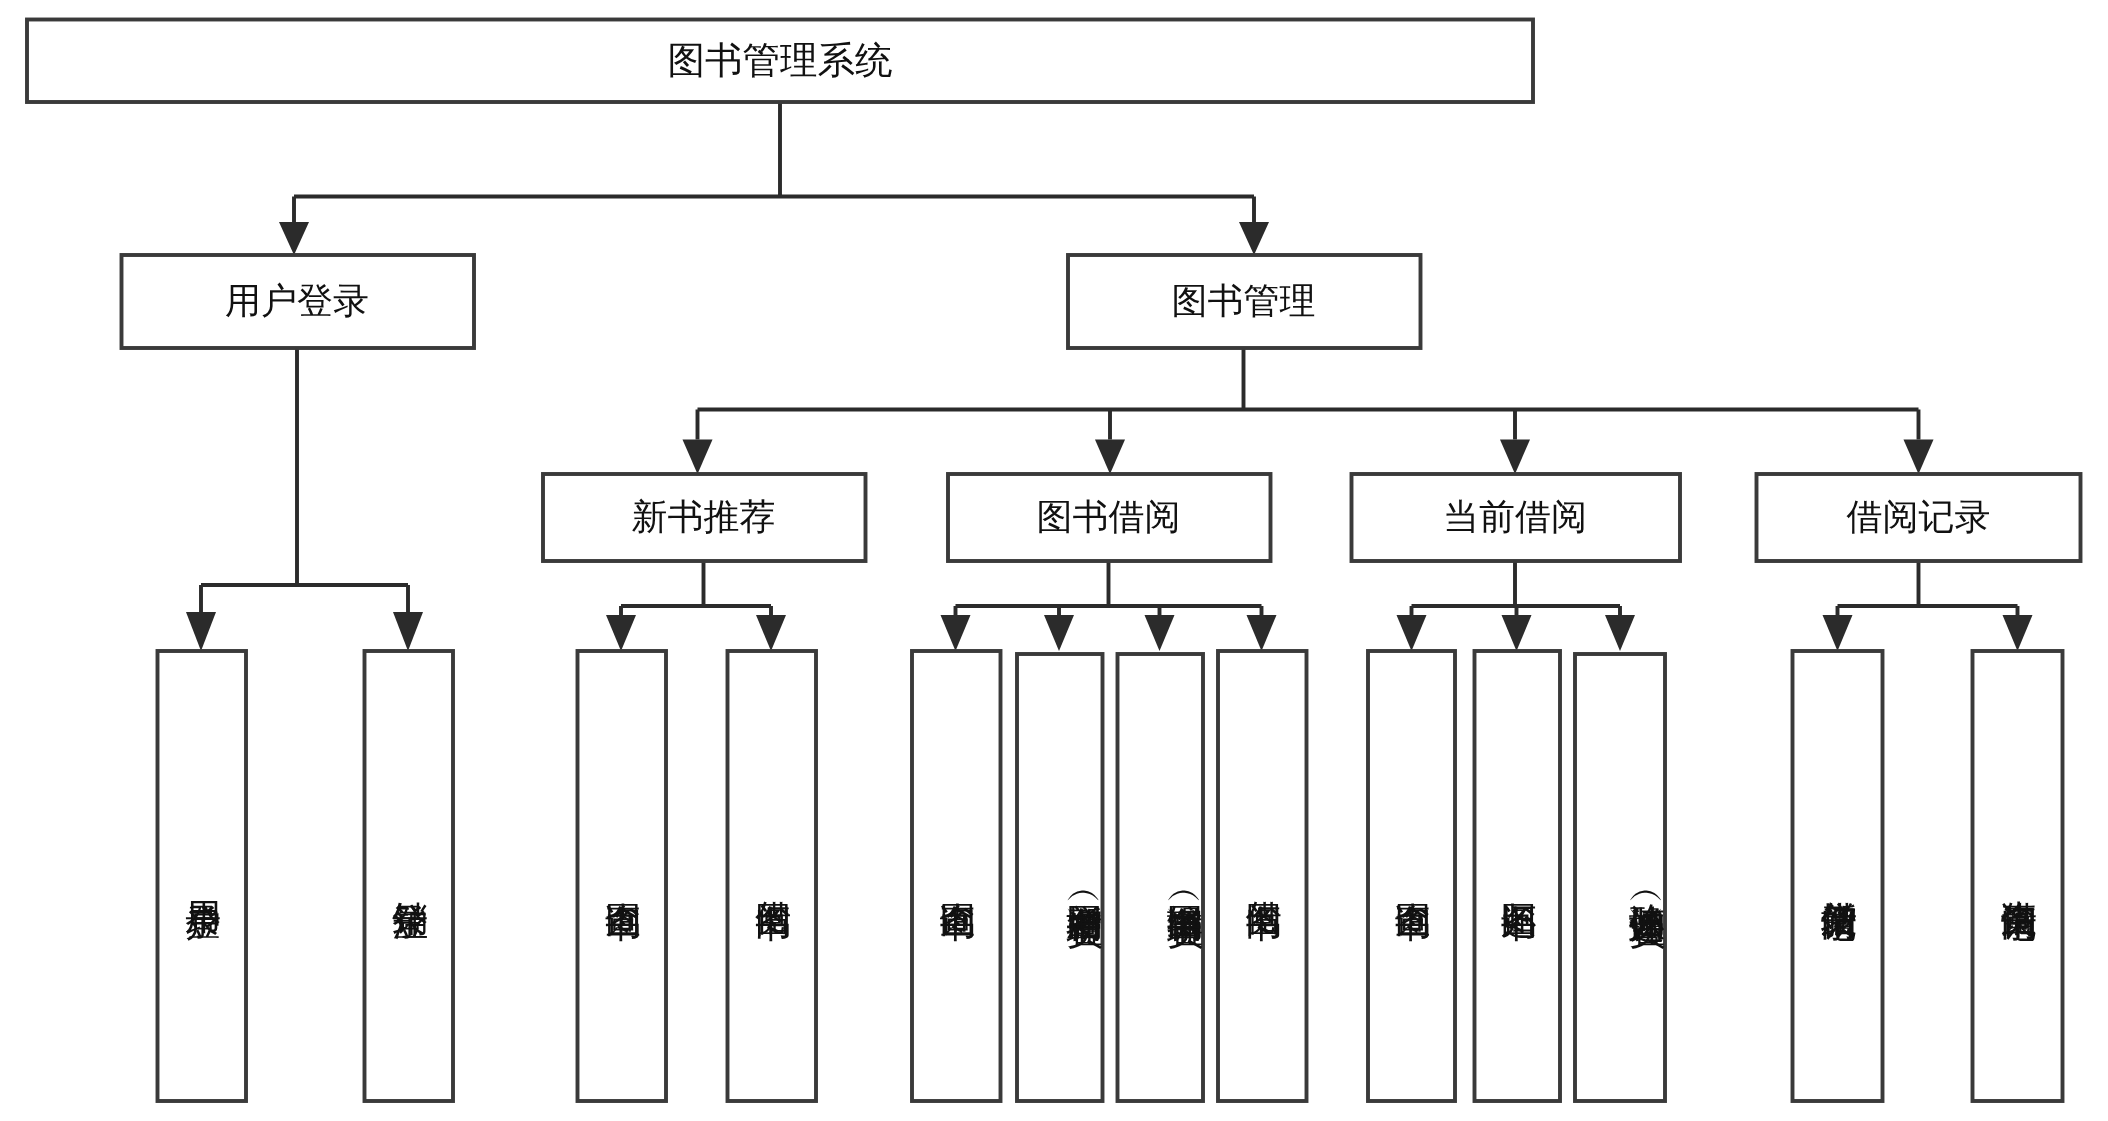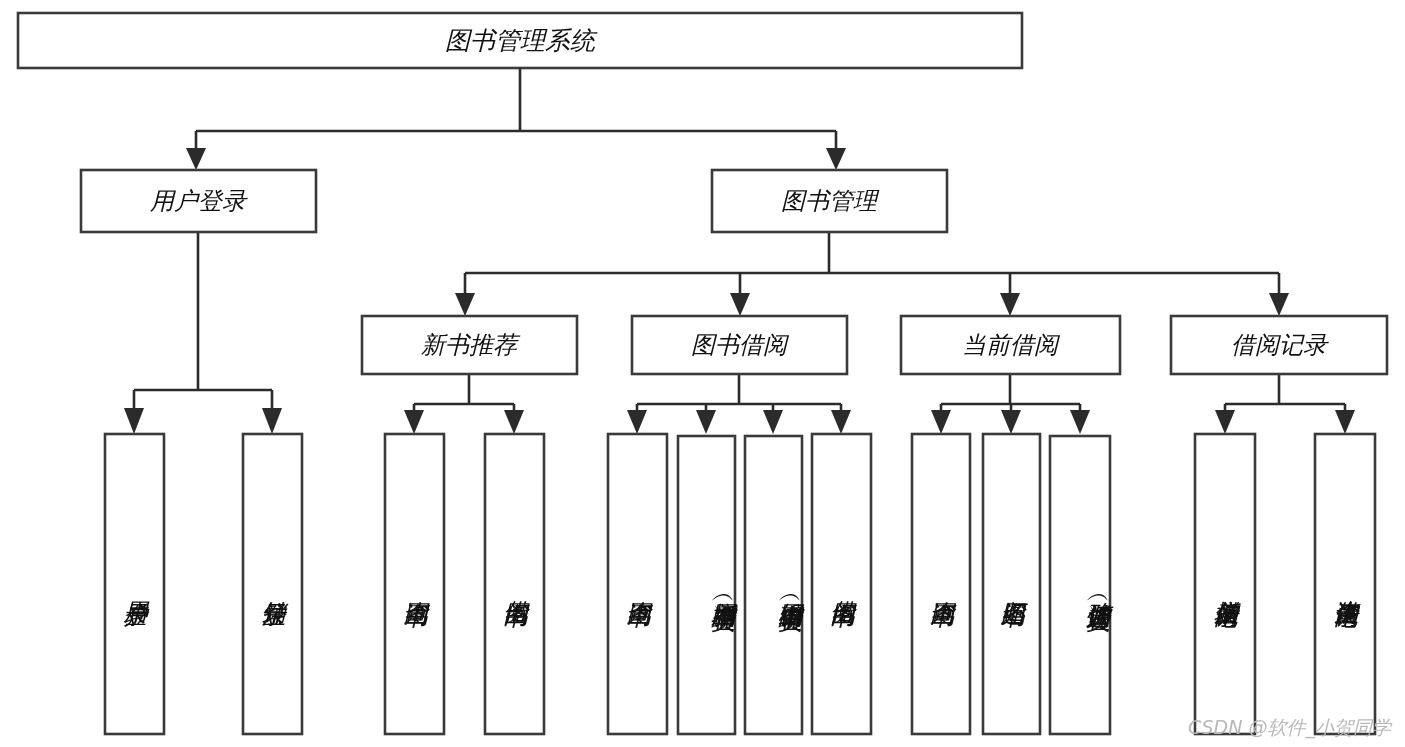--- a/index.html
+++ b/index.html
@@ -2,21 +2,21 @@
 <html><head>
 <meta charset="utf-8">
 <title>图书管理系统 结构图</title>
 <style>
   html,body{margin:0;padding:0;background:#ffffff;}
   body{
     width:1405px;height:747px;overflow:hidden;
     font-family:"DejaVu Sans","Liberation Sans",sans-serif;
     color:#1a1a1a;
   }
-  #diagram-root{position:relative;width:1405px;height:747px;background:#fff;font-style:italic;}
+  #diagram-root{position:relative;width:1405px;height:747px;background:#fff;}
   svg.diagram{position:absolute;left:0;top:0;width:1405px;height:747px;}
   .node-box{fill:#ffffff;stroke:#3a3a3a;stroke-width:2.6;}
   .connector{stroke:#2b2b2b;stroke-width:2.6;fill:none;}
   .arrow-head{fill:#2b2b2b;stroke:none;}
   .node-label{
     font-family:"DejaVu Sans","Liberation Sans",sans-serif;
     fill:#111111;
     text-anchor:middle;
     dominant-baseline:middle;
   }
@@ -163,15 +163,14 @@
   <div class="vlabel" style="left:745px;top:442px;width:57px;height:290px;">编辑图书（管理员）</div>
   <div class="vlabel center" style="left:812px;top:434px;width:59px;height:300px;">借阅图书</div>
 
   <div class="vlabel center" style="left:912px;top:434px;width:58px;height:300px;">查询图书</div>
   <div class="vlabel center" style="left:983px;top:434px;width:57px;height:300px;">归还图书</div>
   <div class="vlabel" style="left:1050px;top:442px;width:60px;height:290px;">确认归还（管理员）</div>
 
   <div class="vlabel center" style="left:1195px;top:434px;width:60px;height:300px;">新增借阅记录</div>
   <div class="vlabel center" style="left:1315px;top:434px;width:60px;height:300px;">查询借阅记录</div>
 
-  <div class="watermark">CSDN @软件_小贺同学</div>
 
 </div>
 
 </body></html>

